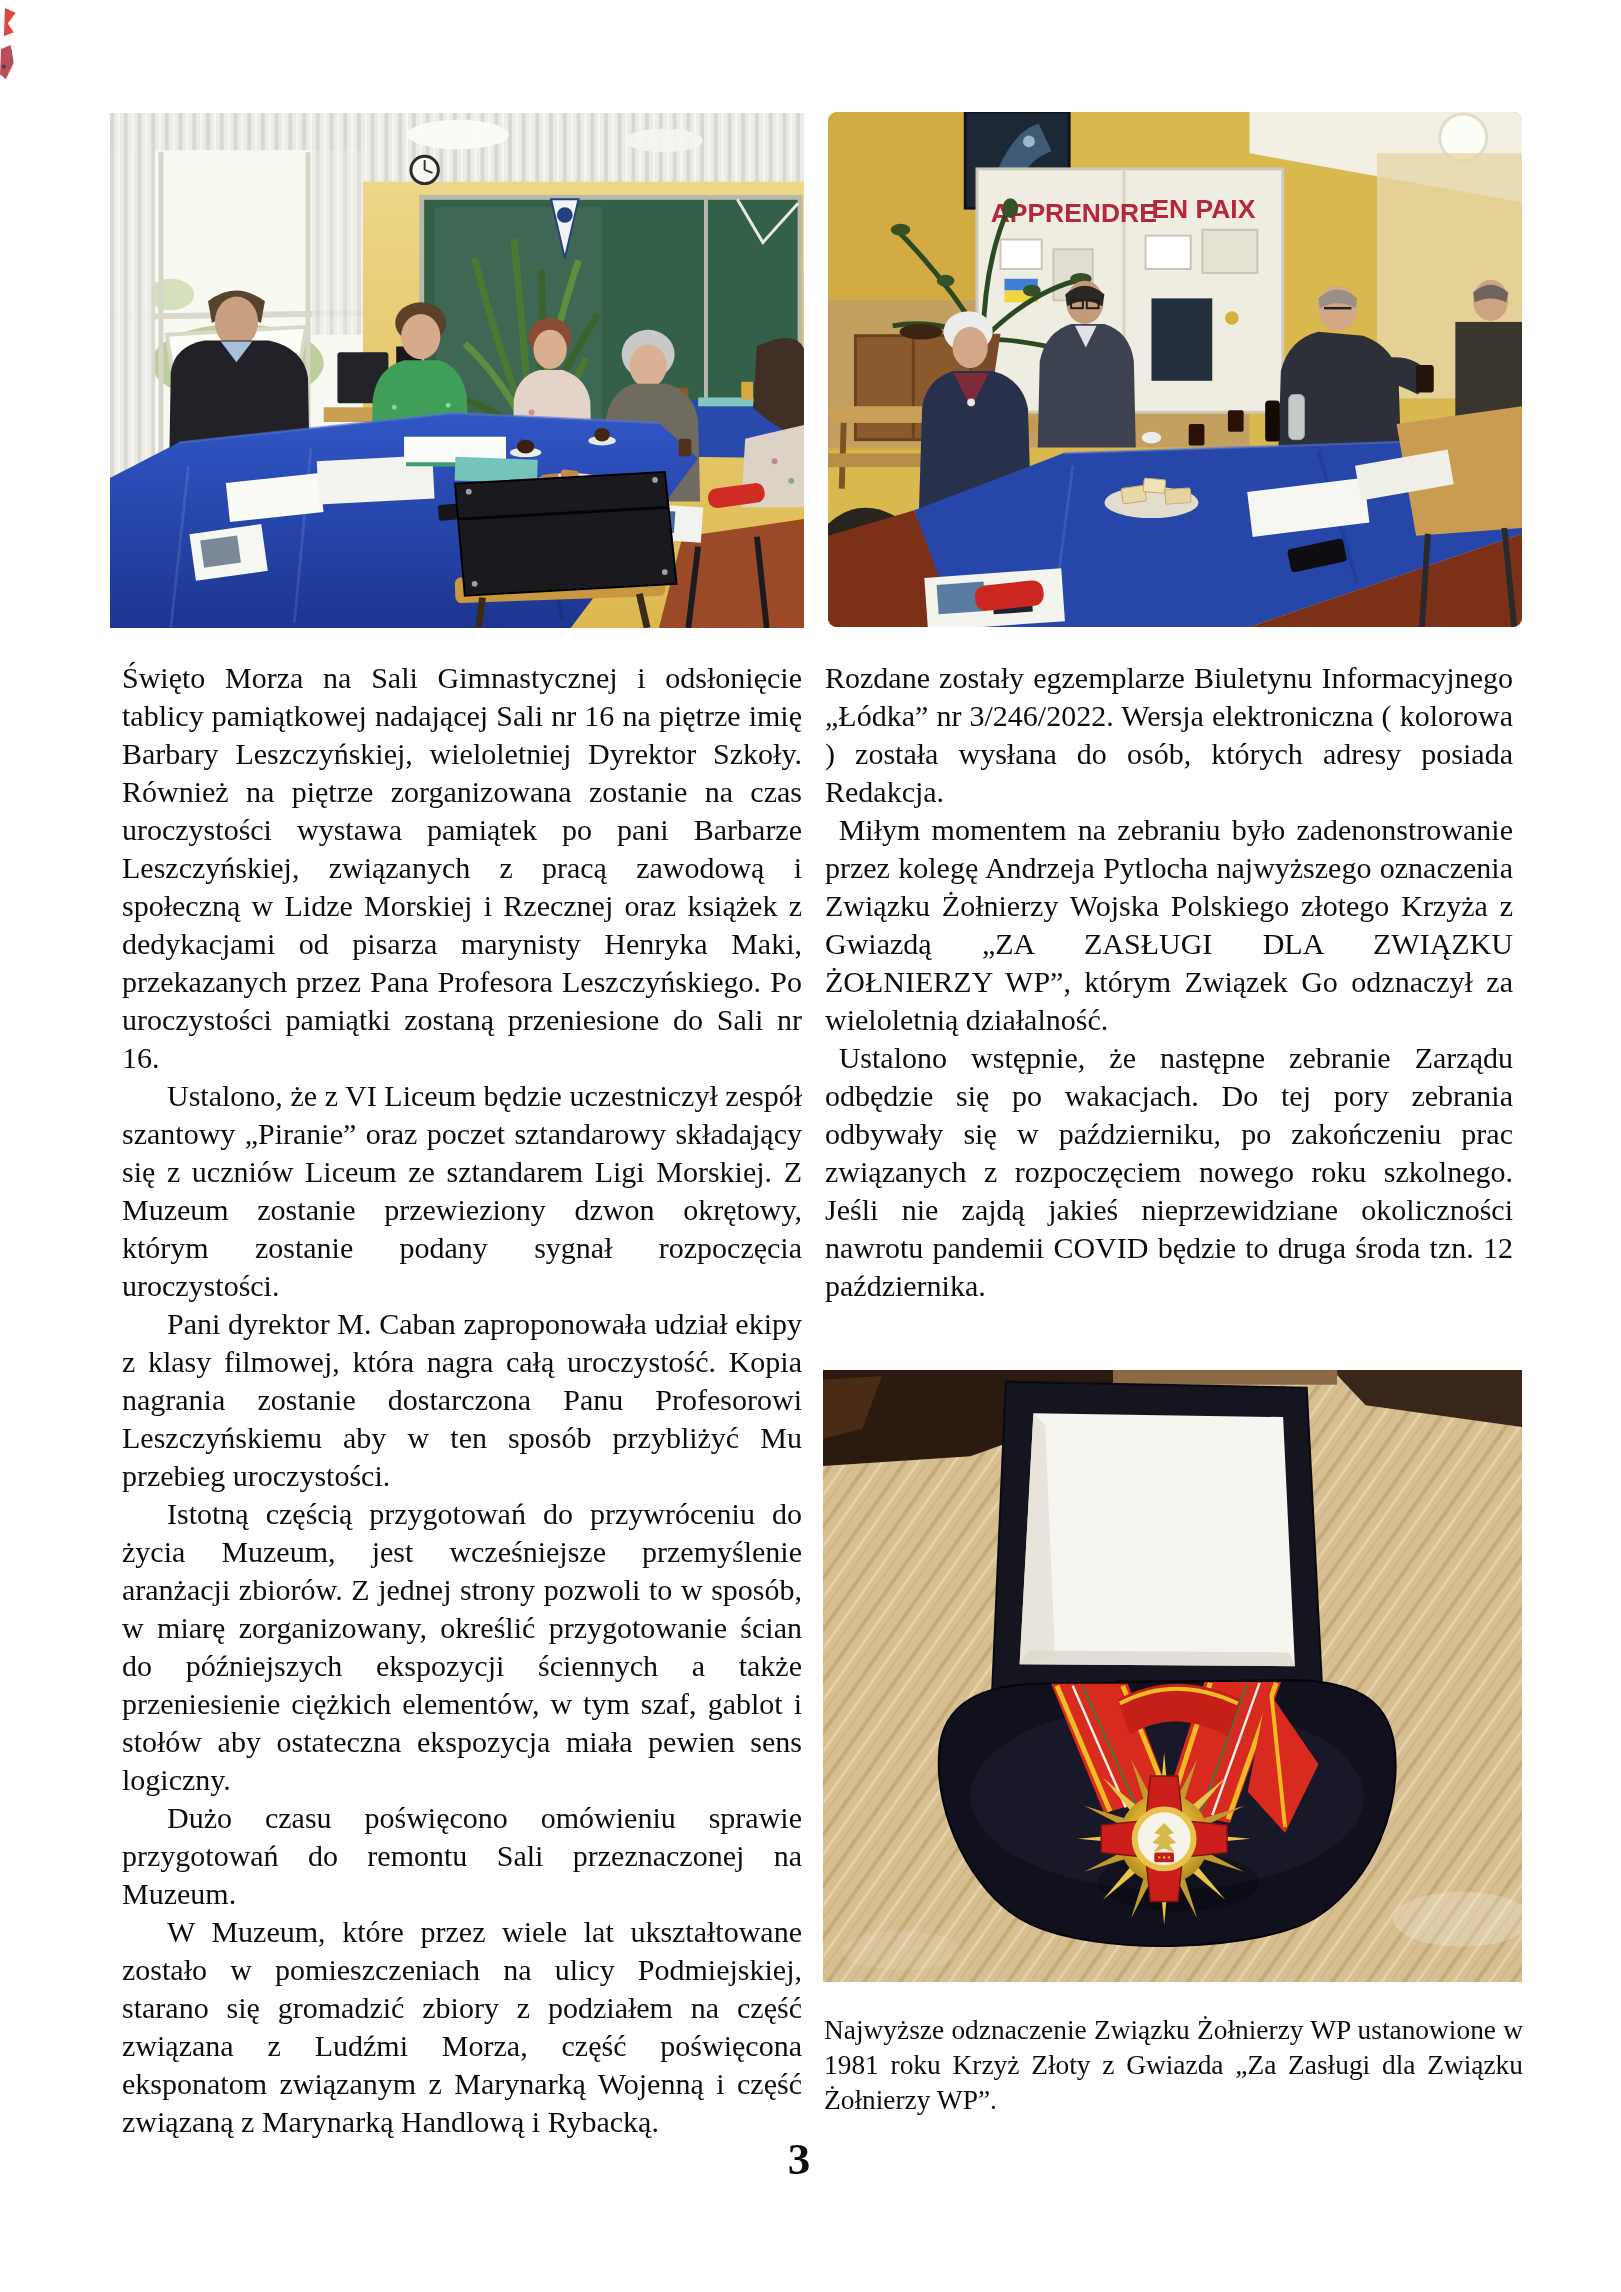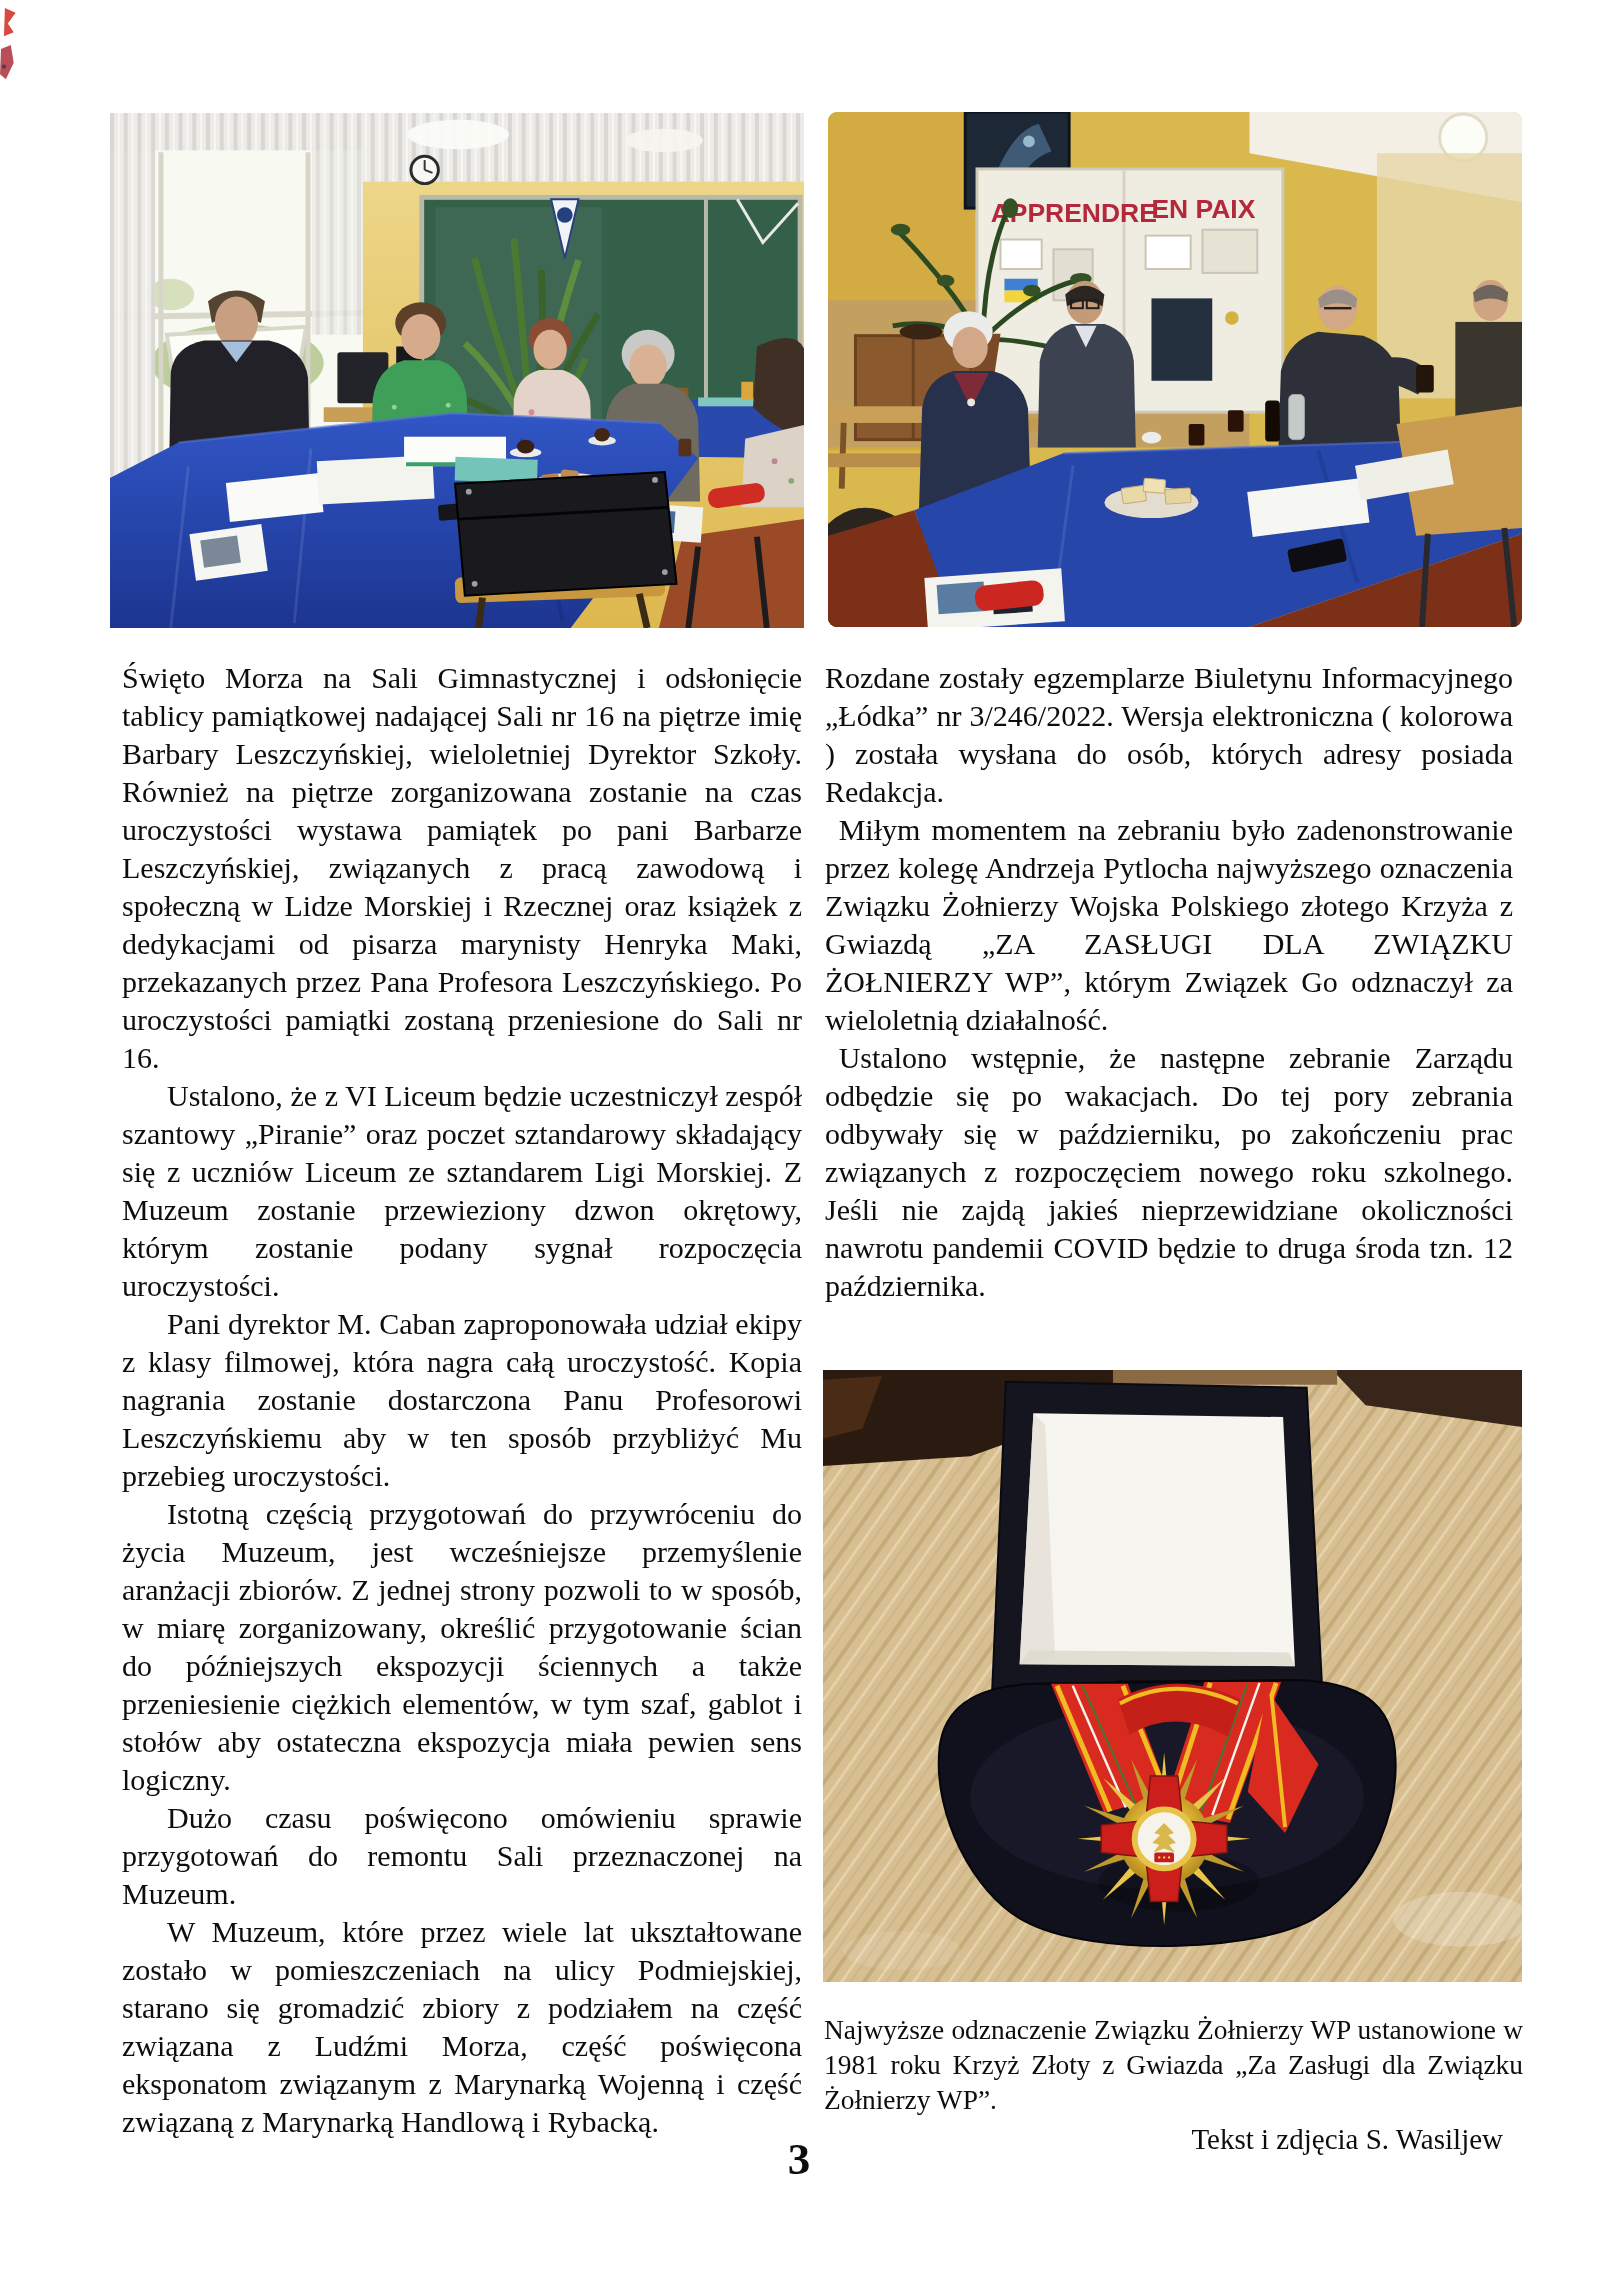--- a/index.html
+++ b/index.html
@@ -433,17 +433,16 @@
       <path d="M347 462 l-10 10 l6 2 l-8 8 l7 2 l-6 8 l11 -4 l11 4 l-6 -8 l7 -2 l-8 -8 l6 -2 Z" fill="#d8b84a"></path>
       <rect x="337" y="492" width="20" height="10" rx="2" fill="#c41c18"></rect>
       <circle cx="342" cy="497" r="1.2" fill="#f0d060"></circle>
           <circle cx="347" cy="497" r="1.2" fill="#f0d060"></circle>
           <circle cx="352" cy="497" r="1.2" fill="#f0d060"></circle>
     </g>
   </svg>
   </figure>
 
   <p class="caption">Najwyższe odznaczenie Związku Żołnierzy WP ustanowione w 1981 roku Krzyż Złoty z Gwiazda „Za Zasługi dla Związku Żołnierzy WP”.</p>
-  <p class="attribution">Tekst i zdjęcia S. Wasiljew</p>
   <div class="page-number">3</div>
 
 </div>
 
 
 </body></html>

